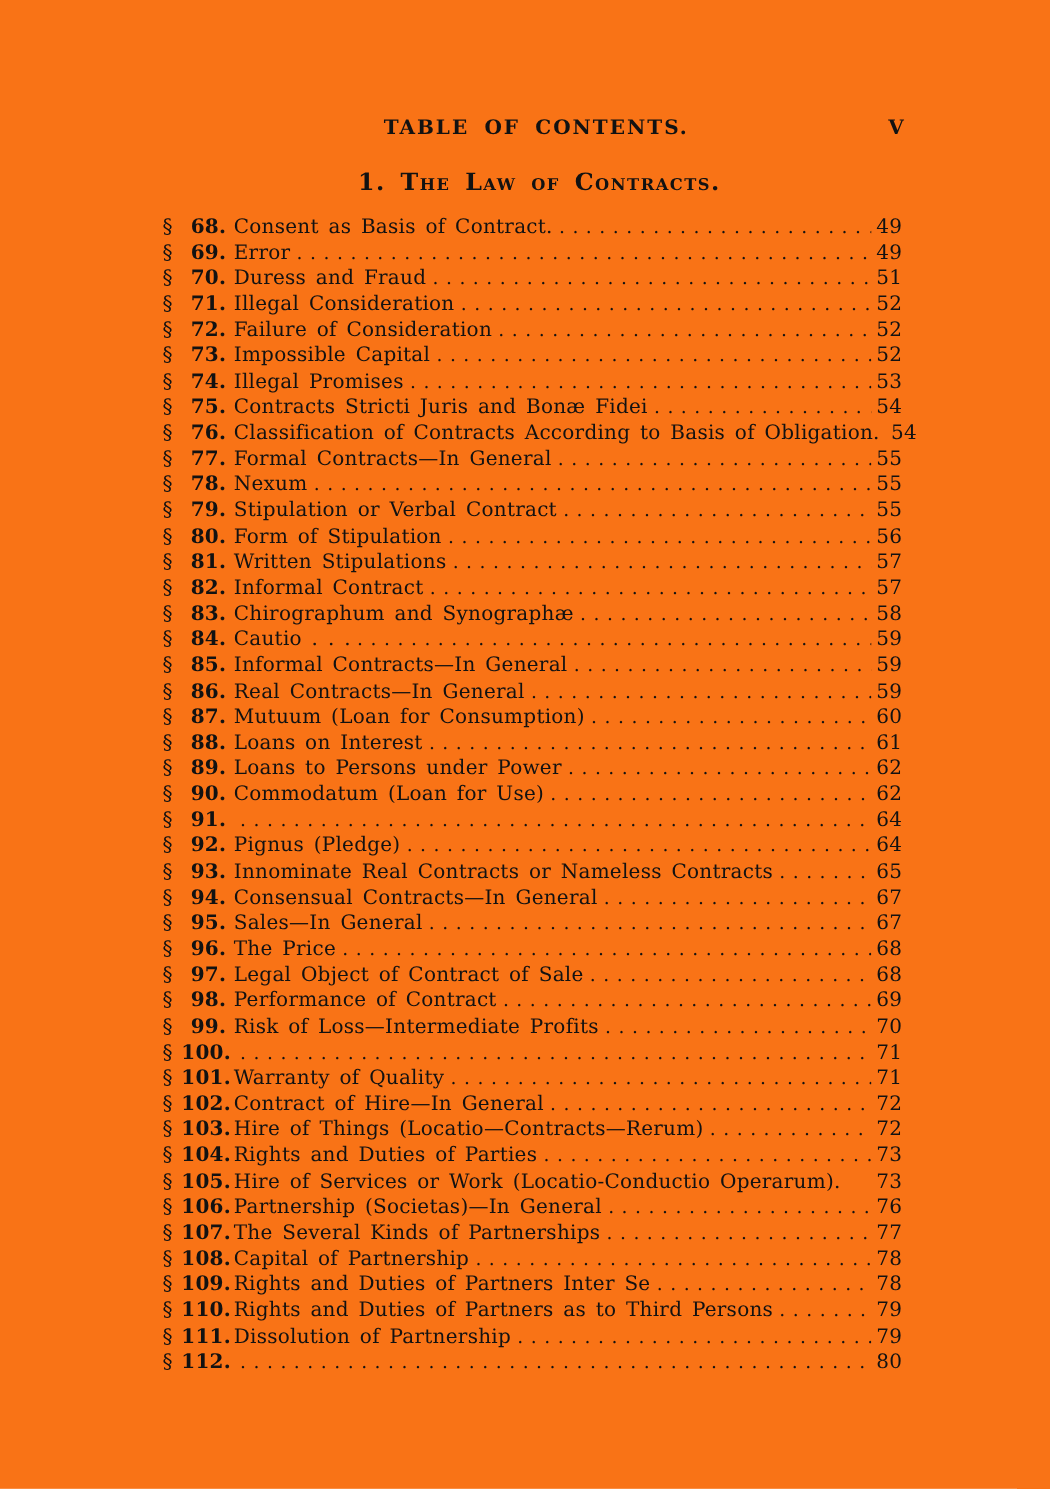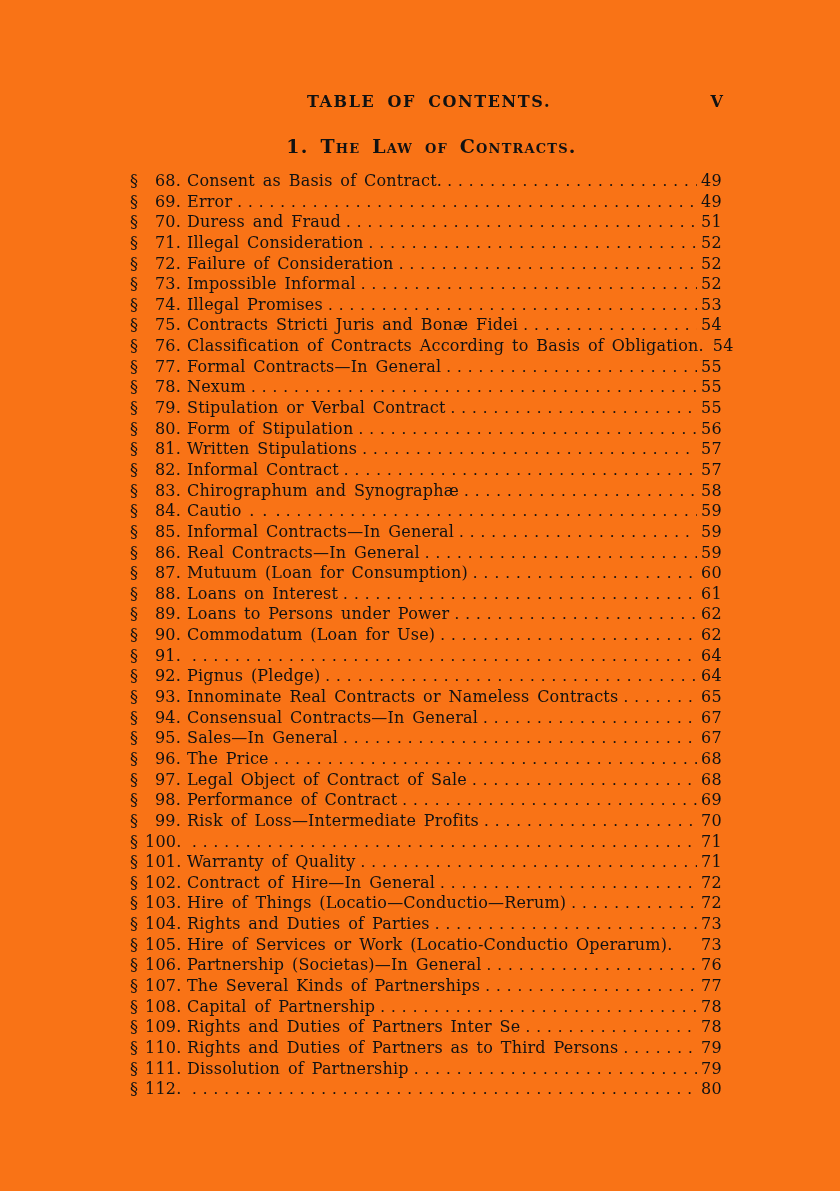--- a/index.html
+++ b/index.html
@@ -54,21 +54,21 @@
     display: flex;
     align-items: baseline;
     height: 20.65px;
     line-height: 20.65px;
     font-size: 16px;
     letter-spacing: 0.2px;
     word-spacing: 2.5px;
     white-space: nowrap;
   }
   .mark  { width: 15px; flex: none; }
-  .num   { width: 36px; flex: none; text-align: right; margin-right: 6px; }
+  .num   { width: 36px; flex: none; text-align: right; margin-right: 6px; font-weight: bold; }
   .title { flex: none; }
   .leader {
     flex: 1 1 auto;
     overflow: hidden;
     margin-left: 5px;
     margin-right: 4px;
     letter-spacing: 6px;
     font-size: 15px;
   }
   .leader::after {
@@ -125,21 +125,21 @@
       <div class="row">
         <span class="mark">§</span>
         <span class="num">72.</span>
         <span class="title">Failure of Consideration</span>
         <span class="leader"></span>
         <span class="pagenum">52</span>
       </div>
       <div class="row">
         <span class="mark">§</span>
         <span class="num">73.</span>
-        <span class="title">Impossible Informal</span>
+        <span class="title">Impossible Capital</span>
         <span class="leader"></span>
         <span class="pagenum">52</span>
       </div>
       <div class="row">
         <span class="mark">§</span>
         <span class="num">74.</span>
         <span class="title">Illegal Promises</span>
         <span class="leader"></span>
         <span class="pagenum">53</span>
       </div>
@@ -333,21 +333,21 @@
       <div class="row">
         <span class="mark">§</span>
         <span class="num">102.</span>
         <span class="title">Contract of Hire—In General</span>
         <span class="leader"></span>
         <span class="pagenum">72</span>
       </div>
       <div class="row">
         <span class="mark">§</span>
         <span class="num">103.</span>
-        <span class="title">Hire of Things (Locatio—Conductio—Rerum)</span>
+        <span class="title">Hire of Things (Locatio—Contracts—Rerum)</span>
         <span class="leader"></span>
         <span class="pagenum">72</span>
       </div>
       <div class="row">
         <span class="mark">§</span>
         <span class="num">104.</span>
         <span class="title">Rights and Duties of Parties</span>
         <span class="leader"></span>
         <span class="pagenum">73</span>
       </div>

